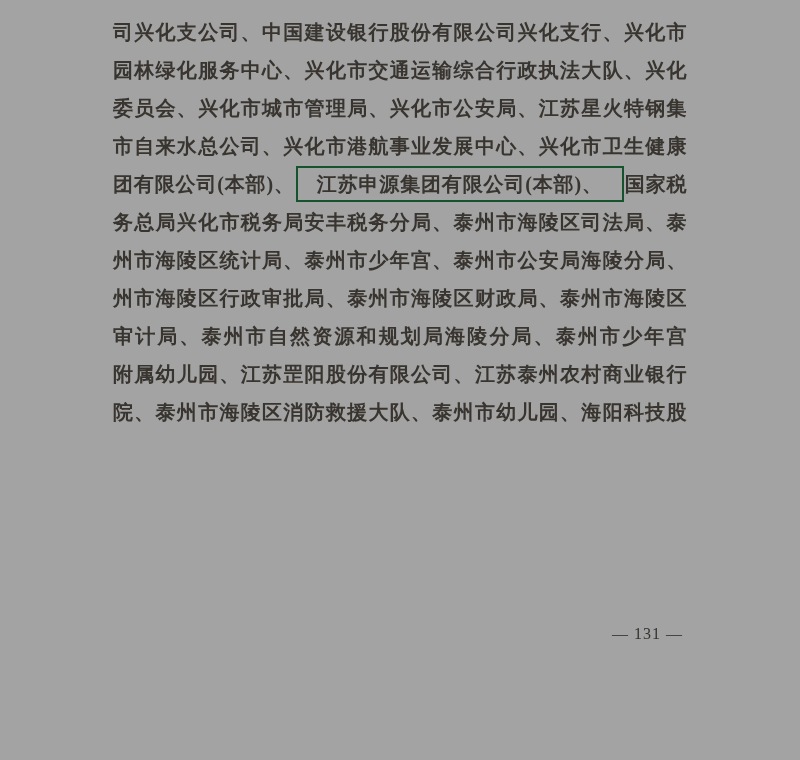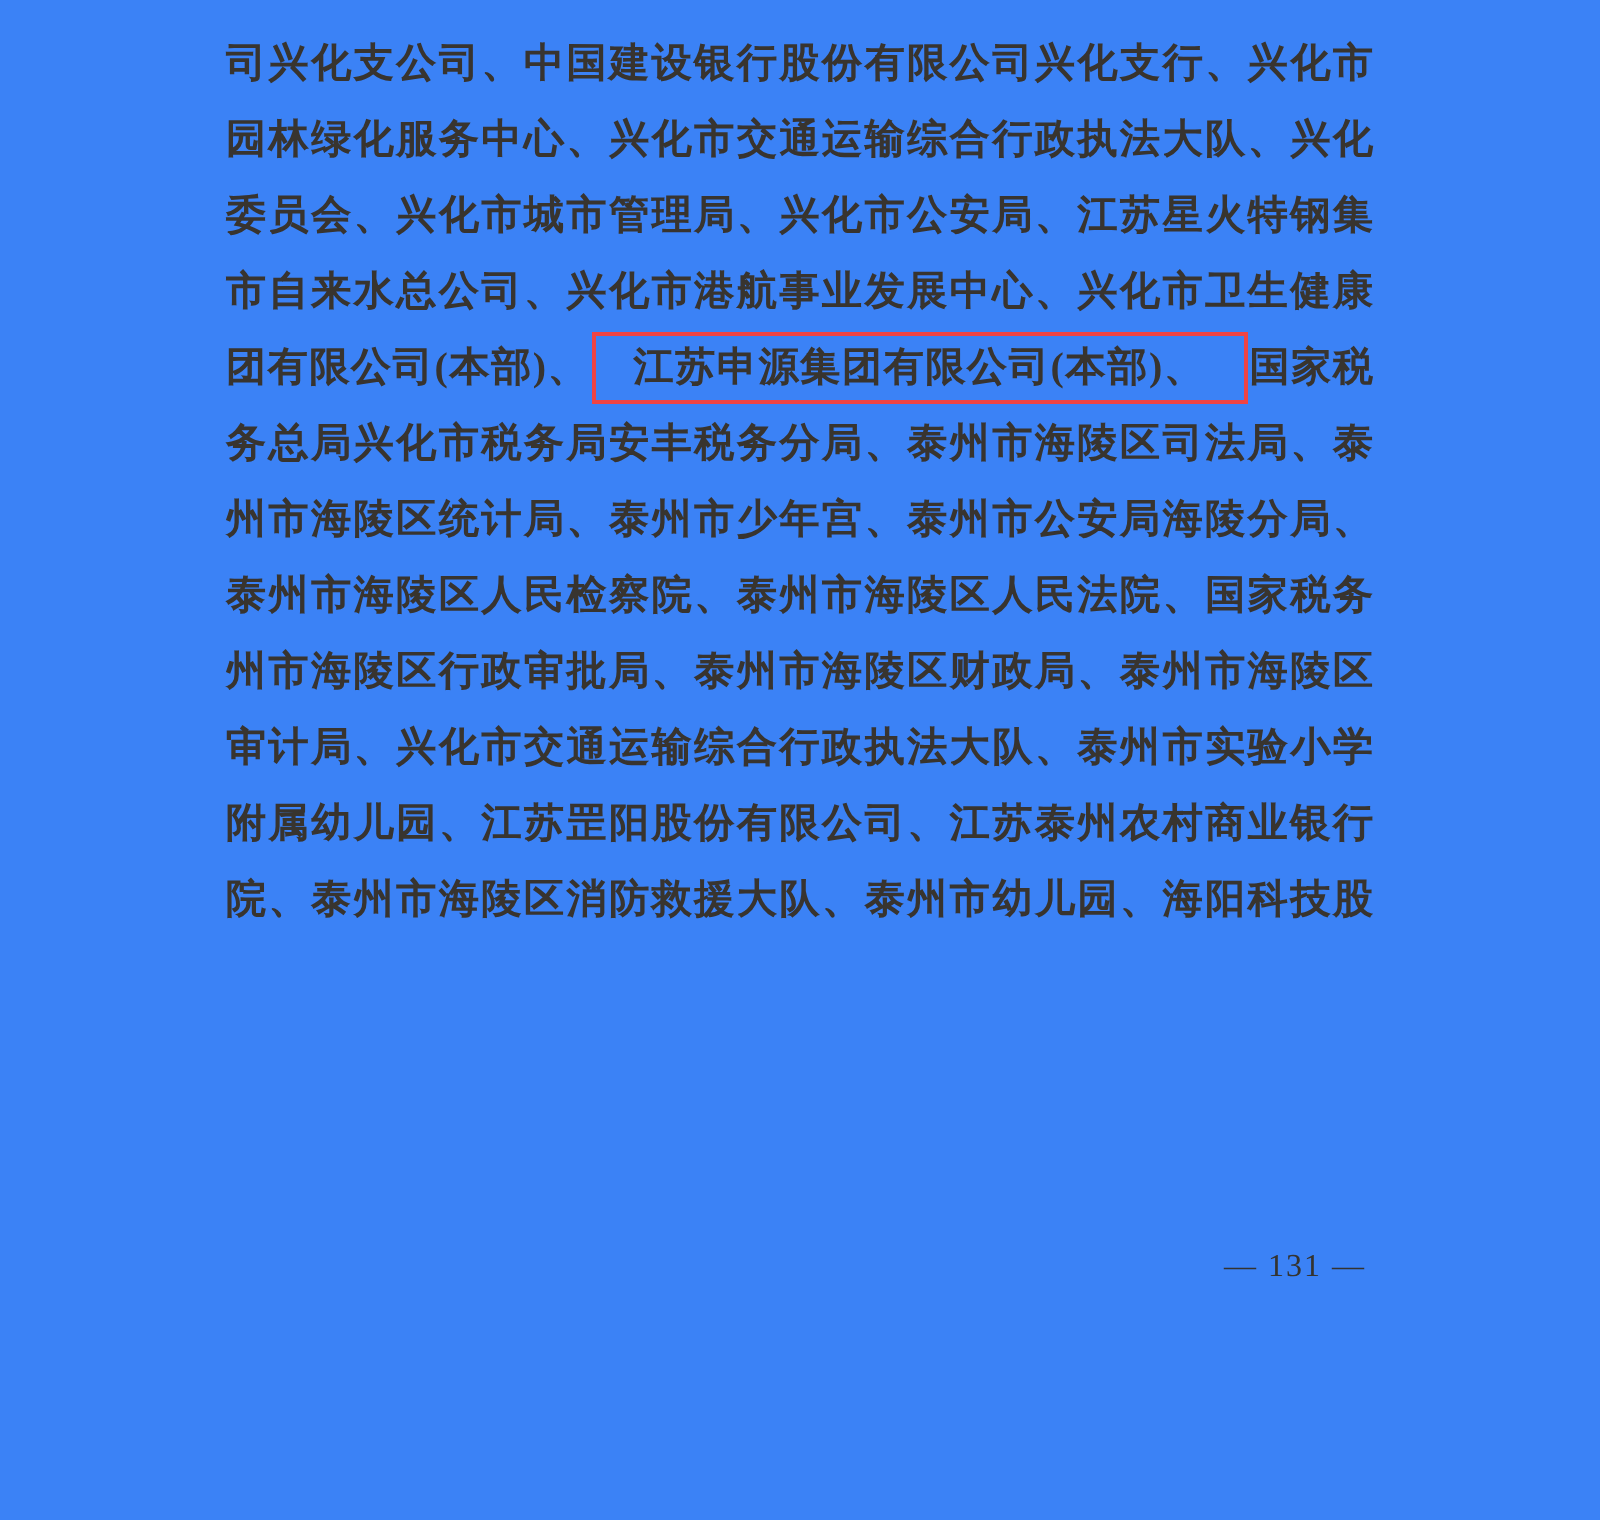--- a/index.html
+++ b/index.html
@@ -4,40 +4,40 @@
 <style>
   * { margin: 0; padding: 0; box-sizing: border-box; }
   html, body {
     width: 800px; height: 760px;
     background: #ffffff;
     font-family: "Liberation Serif", "DejaVu Serif", serif;
   }
   .page {
     position: relative;
     width: 800px; height: 760px;
-    background: #3b82f6;
+    background: #a3a3a3;
     overflow: hidden;
   }
   .text-block {
     position: absolute;
     left: 113px; top: 13px;
     width: 574px;
     color: #38342f;
     font-size: 20px;
     font-weight: 600;
   }
   .line {
     height: 38px;
     line-height: 38px;
     text-align: justify;
     text-align-last: justify;
     letter-spacing: 0.5px;
   }
   .red-box {
-    border: 2px solid #ef4444;
+    border: 2px solid #14532d;
     padding: 5px 19px;
     margin: 0 1px;
   }
   .page-number {
     position: absolute;
     left: 113px; top: 620px;
     width: 574px;
     padding-right: 4px;
     text-align: right;
     color: #34332f;
@@ -52,20 +52,19 @@
 
 <div class="page">
   <div class="text-block">
     <div class="line">司兴化支公司、中国建设银行股份有限公司兴化支行、兴化市</div>
     <div class="line">园林绿化服务中心、兴化市交通运输综合行政执法大队、兴化</div>
     <div class="line">委员会、兴化市城市管理局、兴化市公安局、江苏星火特钢集</div>
     <div class="line">市自来水总公司、兴化市港航事业发展中心、兴化市卫生健康</div>
     <div class="line"><span>团有限公司(本部)、</span><span class="red-box">江苏申源集团有限公司(本部)、</span><span>国家税</span></div>
     <div class="line">务总局兴化市税务局安丰税务分局、泰州市海陵区司法局、泰</div>
     <div class="line">州市海陵区统计局、泰州市少年宫、泰州市公安局海陵分局、</div>
-    <div class="line">泰州市海陵区人民检察院、泰州市海陵区人民法院、国家税务</div>
     <div class="line">州市海陵区行政审批局、泰州市海陵区财政局、泰州市海陵区</div>
-    <div class="line">审计局、兴化市交通运输综合行政执法大队、泰州市实验小学</div>
+    <div class="line">审计局、泰州市自然资源和规划局海陵分局、泰州市少年宫</div>
     <div class="line">附属幼儿园、江苏罡阳股份有限公司、江苏泰州农村商业银行</div>
     <div class="line">院、泰州市海陵区消防救援大队、泰州市幼儿园、海阳科技股</div>
   </div>
   <div class="page-number">— 131 —</div>
 </div>
 
 </body></html>

